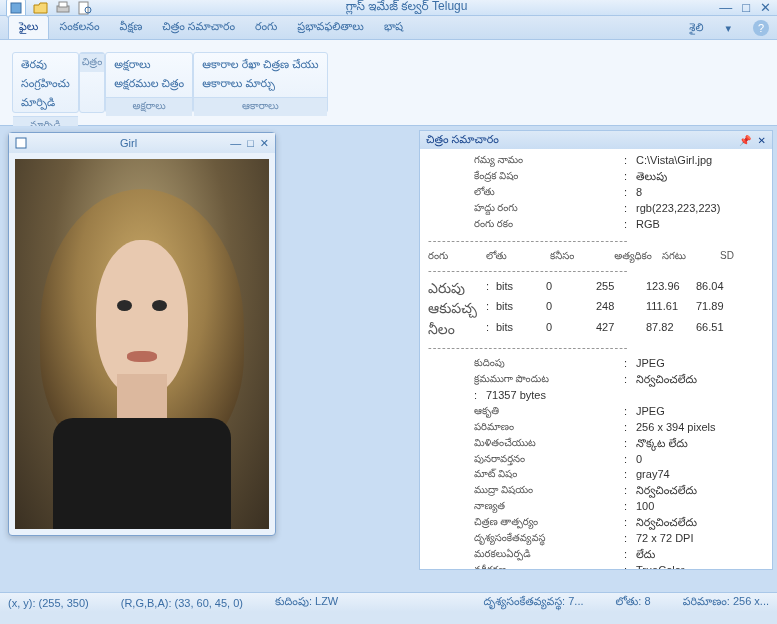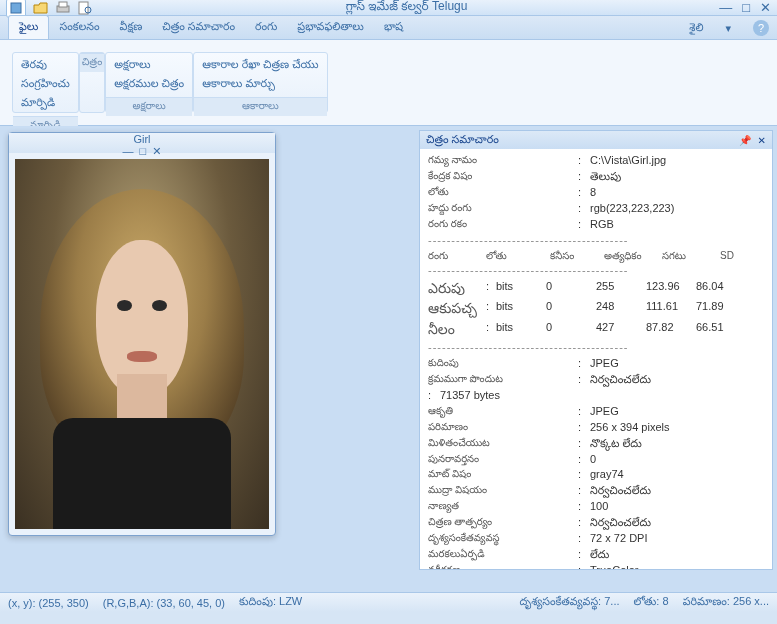--- a/index.html
+++ b/index.html
@@ -21,52 +21,52 @@
 
 .ribbon { height: 86px; background: #f2f7fd; display: flex; padding: 12px; border-bottom: 1px solid #a9c7e8; }
 .group { border: 1px solid #c9ddf3; border-radius: 3px; background: linear-gradient(#f6faff,#e8f1fb); display:flex; flex-direction:column; }
 .group-body { flex:1; padding: 4px 8px; display:flex; flex-direction:column; gap:2px; }
 .group-item { color:#3b6ea5; cursor:pointer; font-size:11px; padding:1px 0; }
 .group-title { text-align:center; color:#6b8db3; font-size:10px; padding:2px; background:#dce9f7; border-top:1px solid #c9ddf3; }
 
 .workspace { position:relative; height: 466px; background:#c9ddf3; }
 
 .child-win { position:absolute; left:8px; top:6px; width:268px; background:#eaf2fb; border:1px solid #7da2ce; border-radius:4px; box-shadow:0 2px 6px rgba(0,0,0,.2); }
-.child-title { height:20px; display:flex; align-items:center; padding:0 6px; background:linear-gradient(#eaf2fb,#d6e5f5); color:#3b6ea5; font-size:11px;flex-direction:column; }
+.child-title { height:20px; display:flex; align-items:center; padding:0 6px; background:linear-gradient(#eaf2fb,#d6e5f5); color:#3b6ea5; font-size:11px; }
 .child-title-text { flex:1; text-align:center; }
 .child-ctrl { display:flex; gap:6px; }
 .child-body { padding:6px; }
 .photo { width:254px; height:370px; background:#333; position:relative; overflow:hidden; }
 .photo .bg { position:absolute; inset:0; background:radial-gradient(ellipse at 50% 30%, #b8a67a 0%, #6b5a3d 50%, #3a3022 100%); }
 .photo .hair { position:absolute; left:10%; top:8%; width:80%; height:75%; background:radial-gradient(ellipse at 50% 35%, #c9a968 0%, #9b7d48 45%, #5a4528 80%); border-radius:50% 50% 40% 40%; }
 .photo .face { position:absolute; left:32%; top:22%; width:36%; height:42%; background:#e8c9b0; border-radius:48% 48% 45% 45%; }
 .photo .neck { position:absolute; left:40%; top:58%; width:20%; height:15%; background:#dcb89e; }
 .photo .shirt { position:absolute; left:15%; top:70%; width:70%; height:35%; background:#1a1a1a; border-radius:20px 20px 0 0; }
 .photo .eye { position:absolute; width:6%; height:3%; background:#2a2a2a; border-radius:50%; top:38%; }
 .photo .eye.l{left:40%;} .photo .eye.r{left:54%;}
 .photo .lips { position:absolute; left:44%; top:52%; width:12%; height:3%; background:#b86b5a; border-radius:40%; }
 
 .props-panel { position:absolute; right:4px; top:4px; width:354px; height:440px; background:#fff; border:1px solid #a9c7e8; }
 .props-title { height:18px; background:linear-gradient(#dce9f7,#c9ddf3); color:#15428b; font-size:11px; padding:2px 6px; display:flex; align-items:center; }
 .props-title span:first-child{flex:1;}
 .pin{cursor:pointer;font-size:10px;}
 .props-body { padding:4px 8px; font-family:'Courier New',monospace; font-size:11px; color:#333; overflow:auto; height:420px; line-height:1.45; }
-.prow { display:flex; }
+.prow { display:flex;margin-left:46px; }
 .plabel { width:150px; font-family:Tahoma; font-size:10px; color:#555; }
 .pcolon { width:12px; }
 .pval { flex:1; }
 .dashrow { color:#888; letter-spacing:1px; overflow:hidden; white-space:nowrap; }
 .stathdr { display:flex; font-family:Tahoma; font-size:10px; color:#555;}
 .stathdr span{display:inline-block;}
 .statrow { display:flex; }
 .statrow .sl{width:58px;font-family:Tahoma;font-size:14px;color:#555;}
 .statrow .sc{width:10px;}
 .statrow .sv{width:50px;}
 
-.statusbar { height:20px; background:linear-gradient(#eaf2fb,#d6e5f5); border-top:1px solid #a9c7e8; display:flex; align-items:center; padding:0 8px; gap:14px; color:#3b6ea5; font-size:11px; }
+.statusbar { height:20px; background:linear-gradient(#eaf2fb,#d6e5f5); border-top:1px solid #a9c7e8; display:flex; align-items:center; padding:0 8px; gap:32px; color:#3b6ea5; font-size:11px; }
 .statusbar .cell{white-space:nowrap;}
 .statusbar .filler{flex:1;}
 
 svg{display:block;}
 </style>
 </head>
 <body>
 
 <div class="titlebar">
   <div class="app-orb">
@@ -204,21 +204,21 @@
             <span class="plabel">రంగు రకం</span>
             <span class="pcolon">:</span>
             <span class="pval">RGB</span>
           </div>
         </div>
       <div class="dashrow">-------------------------------------------</div>
       <div class="stathdr">
         <span style="width:58px;">రంగు</span>
         <span style="width:64px;">లోతు</span>
         <span style="width:54px;">కనీసం</span>
-        <span style="width:58px;">అత్యధికం</span>
+        <span style="width:58px;text-align:center;">అత్యధికం</span>
         <span style="width:58px;">సగటు</span>
         <span>SD</span>
       </div>
       <div class="dashrow">-------------------------------------------</div>
       <div id="stats">
           <div class="statrow">
             <span class="sl">ఎరుపు</span>
             <span class="sc">:</span>
             <span class="sv">bits</span>
             <span class="sv">0</span>

